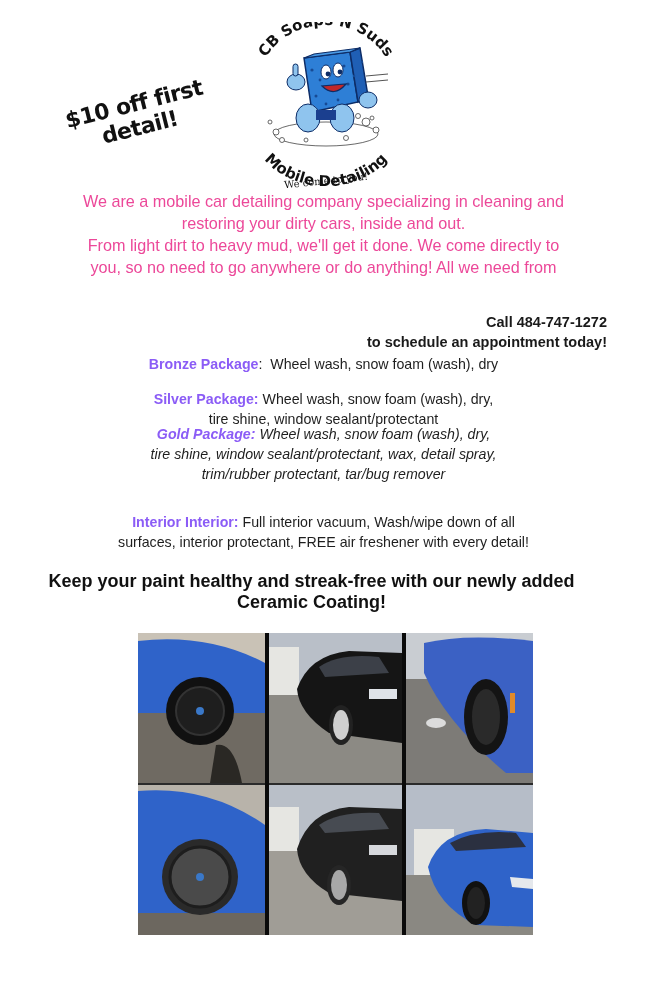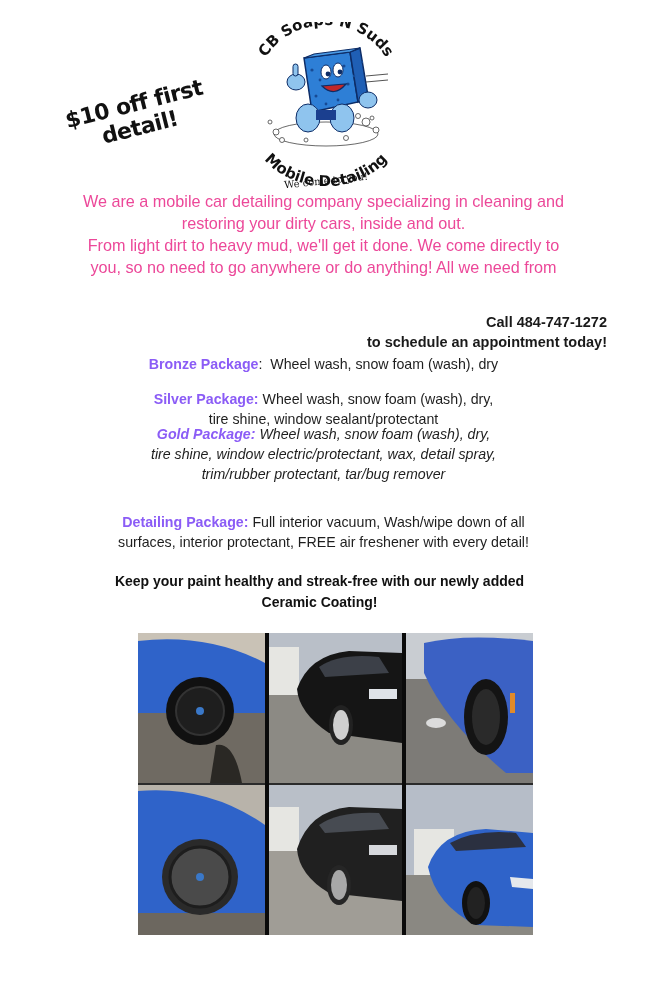--- a/index.html
+++ b/index.html
@@ -28,22 +28,22 @@
     .pkg {
       position: absolute; left: 60px; width: 527px; text-align: center;
       font-size: 14.2px; line-height: 20px; color: #1e1e1e;
     }
     .pkg b { font-weight: bold; color: #8b5cf6; }
     .pkg-bronze { top: 354px; }
     .pkg-silver { top: 389px; }
     .pkg-gold { top: 424px; font-style: italic; }
     .pkg-interior { top: 512px; }
     .ceramic {
-      position: absolute; left: 56px; top: 571px; width: 527px;
-      text-align: center; font-size: 14px; line-height: 21px; font-weight: bold; color: #111;
+      position: absolute; left: 48px; top: 571px; width: 527px;
+      text-align: center; font-size: 18px; line-height: 21px; font-weight: bold; color: #111;
     }
 
     .collage {
       position: absolute; left: 138px; top: 633px; width: 395px; height: 302px;
       display: grid; grid-template-columns: 127px 4px 133px 4px 127px;
       grid-template-rows: 150px 2px 150px; background: #fff;
     }
     .divider-v { background: #0a0a0a; grid-row: 1 / 4; }
     .divider-h { background: #2b2b2b; }
     .photo { position: relative; overflow: hidden; }
@@ -134,26 +134,26 @@
   <div><b>Bronze Package</b><span style="white-space:pre">:  </span><span>Wheel wash, snow foam (wash), dry</span></div>
 </div>
 
 <div class="pkg pkg-silver">
   <div><b>Silver Package:</b><span style="white-space:pre"> </span><span>Wheel wash, snow foam (wash), dry,</span></div>
   <div>tire shine, window sealant/protectant</div>
 </div>
 
 <div class="pkg pkg-gold">
   <div><b>Gold Package:</b><span style="white-space:pre"> </span><span>Wheel wash, snow foam (wash), dry,</span></div>
-  <div>tire shine, window electric/protectant, wax, detail spray,</div>
+  <div>tire shine, window sealant/protectant, wax, detail spray,</div>
   <div>trim/rubber protectant, tar/bug remover</div>
 </div>
 
 <div class="pkg pkg-interior">
-  <div><b>Detailing Package:</b><span style="white-space:pre"> </span><span>Full interior vacuum, Wash/wipe down of all</span></div>
+  <div><b>Interior Interior:</b><span style="white-space:pre"> </span><span>Full interior vacuum, Wash/wipe down of all</span></div>
   <div>surfaces, interior protectant, FREE air freshener with every detail!</div>
 </div>
 
 <div class="ceramic">
   <div>Keep your paint healthy and streak-free with our newly added</div>
   <div>Ceramic Coating!</div>
 </div>
 
 <div class="collage">
 

